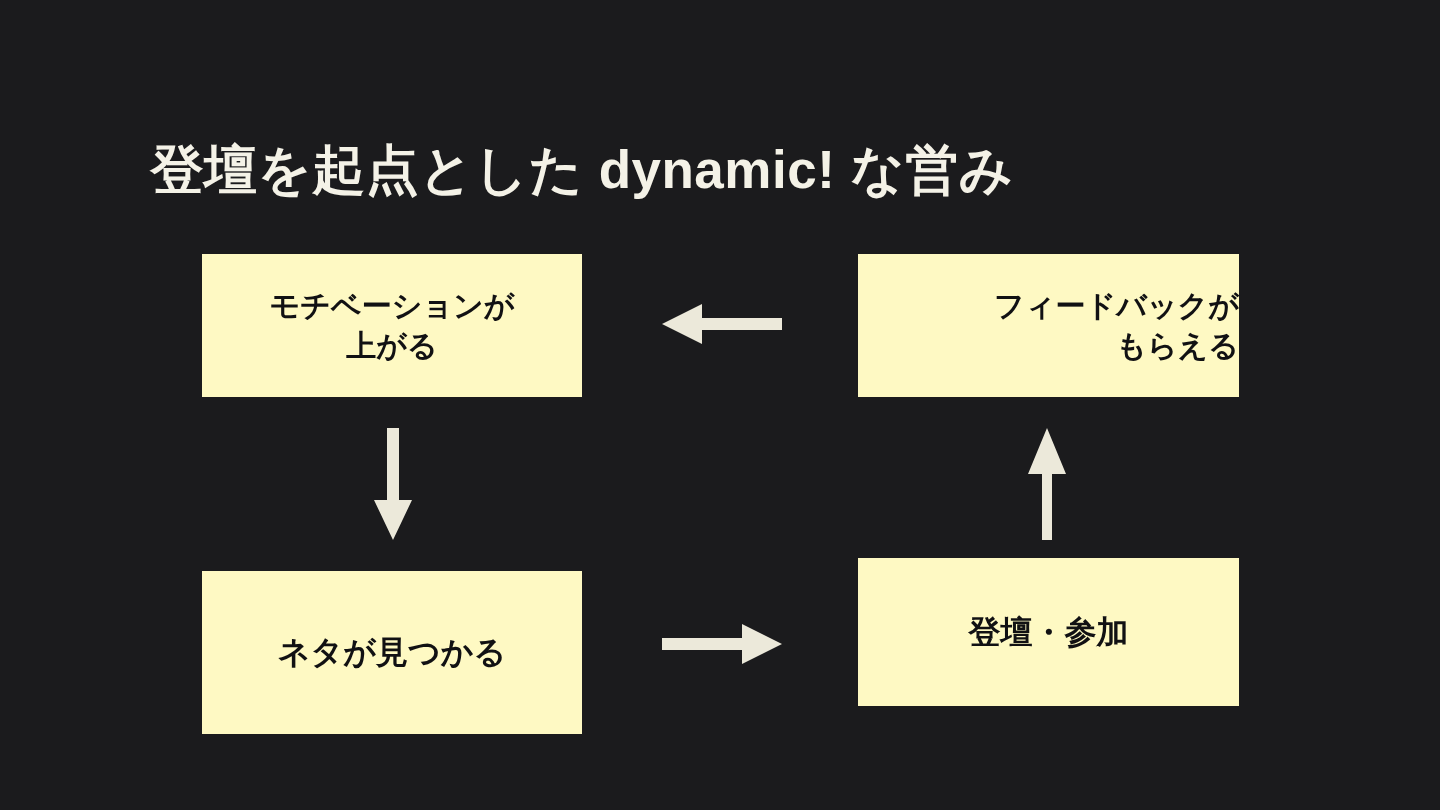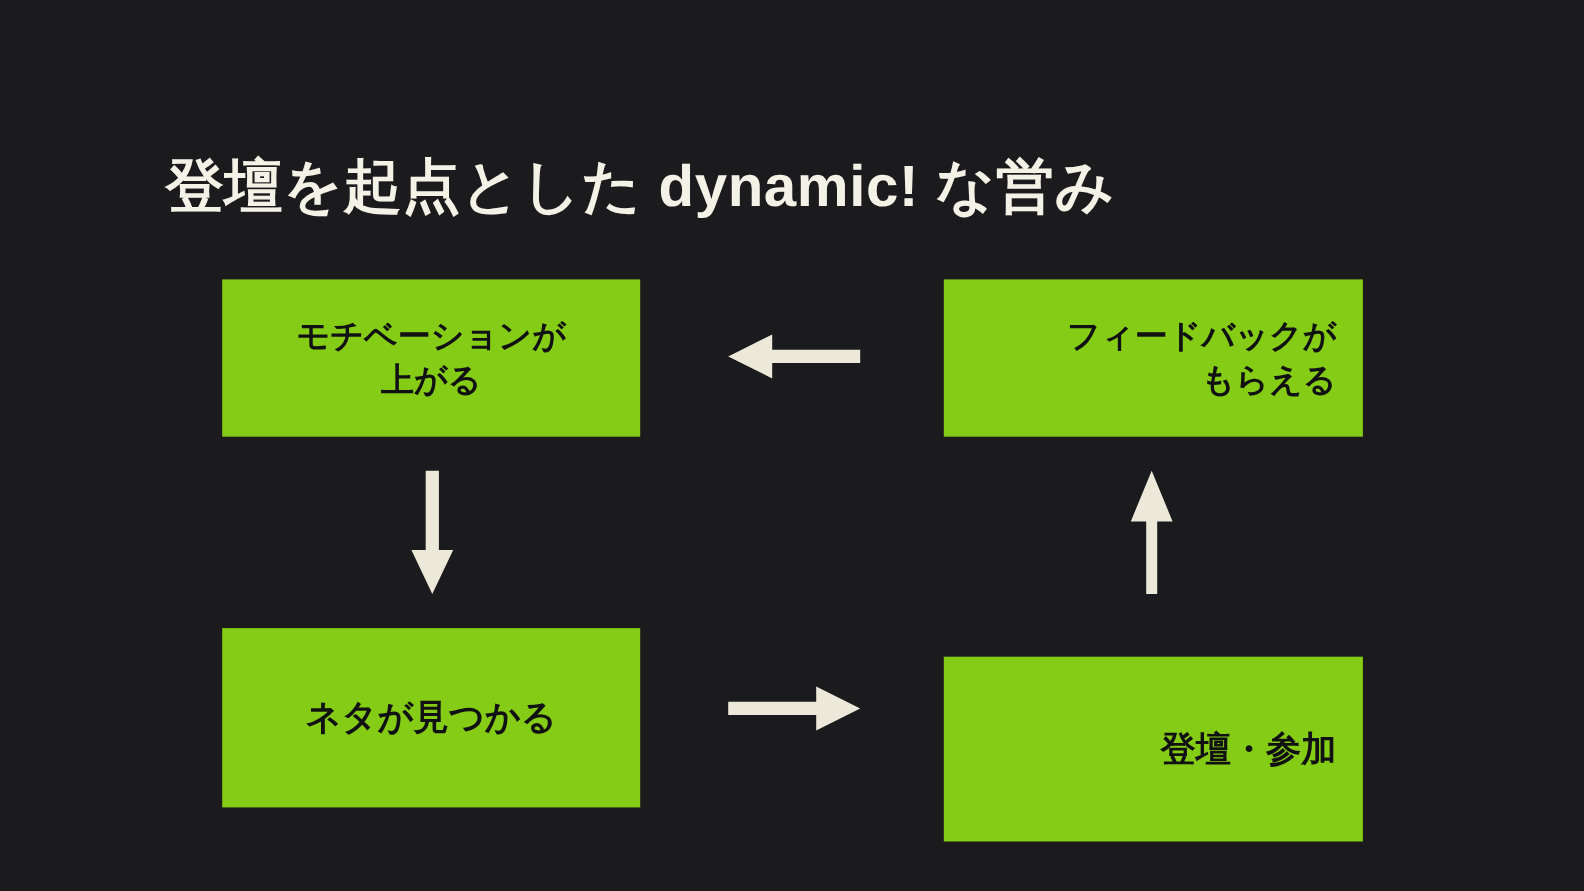--- a/index.html
+++ b/index.html
@@ -32,30 +32,30 @@
     font-size: 53px;
     font-weight: 700;
     letter-spacing: 0.5px;
     line-height: 1.15;
     white-space: nowrap;
   }
 
   
   .node-box {
     position: absolute;
-    background: #84cc16;
+    background: #fef9c3;
     color: #111113;
     display: flex;
     align-items: center;
     justify-content: center;
     text-align: center;
     font-weight: 700;
     line-height: 1.32;
     box-sizing: border-box;
-    padding: 4px 24px;
+    padding: 4px 0;
   }
   .node-box .node-label {
     display: block;
     width: 100%;
   }
 
   #box-motivation {
     left: 202px;
     top: 254px;
     width: 380px;
@@ -72,25 +72,24 @@
   }
   #box-topic {
     left: 202px;
     top: 571px;
     width: 380px;
     height: 163px;
     font-size: 32px;
   }
   #box-speak {
     left: 858px;
-    top: 597px;
+    top: 558px;
     width: 381px;
-    height: 168px;
+    height: 148px;
     font-size: 32px;
-    text-align: right;
   }
 
   
   .arrow {
     position: absolute;
   }
   .arrow svg { display: block; }
 
   #arrow-feedback-to-motivation { left: 658px; top: 300px; }
   #arrow-motivation-to-topic    { left: 370px; top: 424px; }

